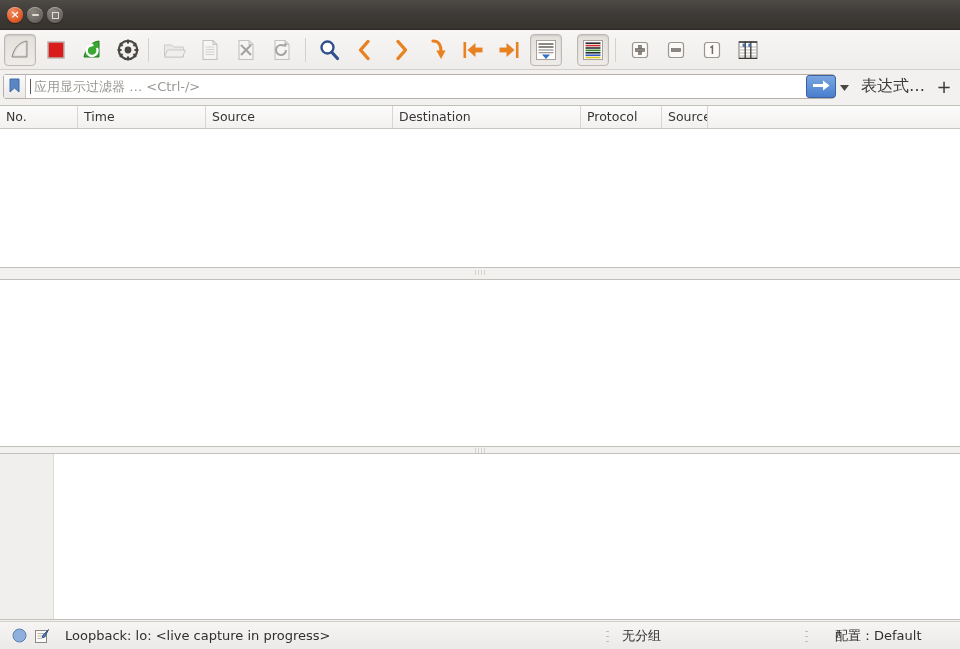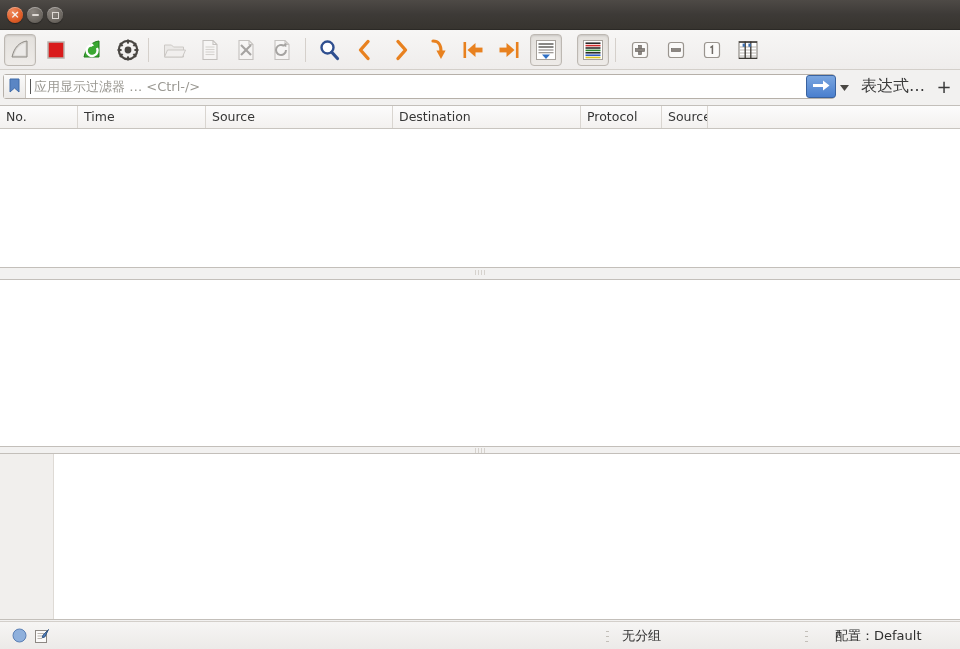--- a/index.html
+++ b/index.html
@@ -507,20 +507,21 @@
           <rect x="1.5" y="2.5" width="11" height="12" fill="#fbfaf9" stroke="#8d8883" stroke-width="1"></rect>
           <g stroke="#b9b4ae" stroke-width="1">
             <line x1="3.5" y1="5.5" x2="10" y2="5.5"></line>
               <line x1="3.5" y1="8" x2="10" y2="8"></line>
             <line x1="3.5" y1="10.5" x2="8" y2="10.5"></line>
           </g>
           <path d="M14.5 1.5 L9 7.2 L8.3 9.7 L10.8 9 Z" fill="#4f7fc0" stroke="#33557f" stroke-width="1"></path>
         </svg>
       </span>
     </div>
+    <div class="sb-text" style="left:65px">Loopback: lo: &lt;live capture in progress&gt;</div>
 
     <div class="sb-grip" style="left:606px">
         <i></i>
         <i></i>
         <i></i>
       </div>
     <div class="sb-text" style="left:622px">无分组</div>
 
     <div class="sb-grip" style="left:805px">
         <i></i>

